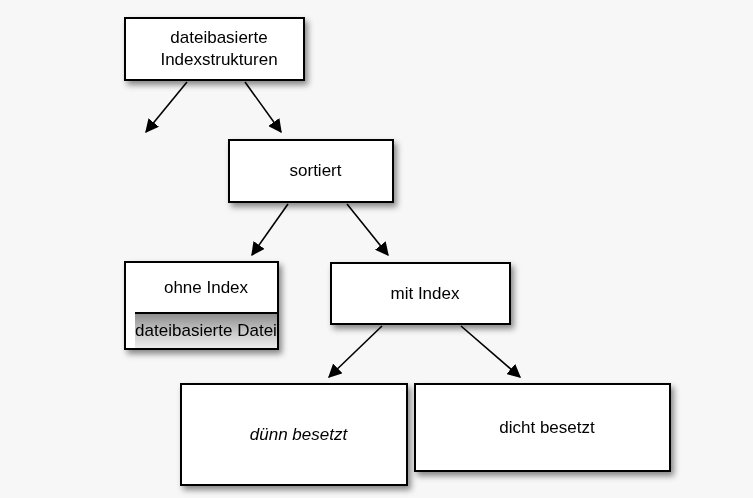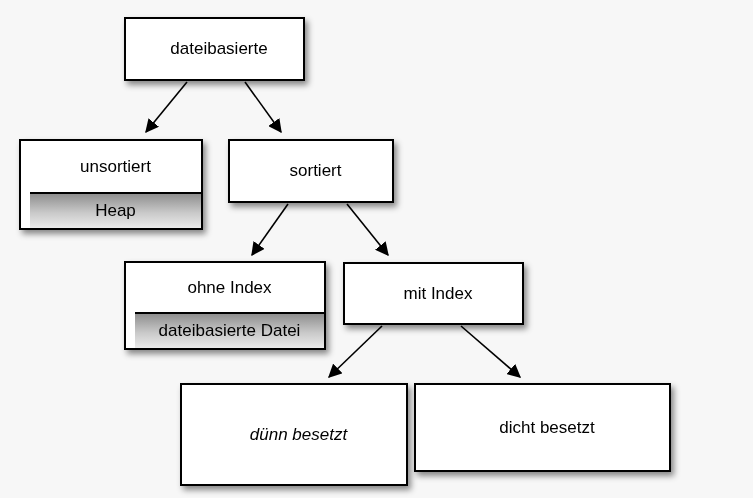--- a/index.html
+++ b/index.html
@@ -55,22 +55,22 @@
     justify-content: center;
     font-size: 17px;
     color: #000;
     text-align: center;
     white-space: nowrap;
   }
   
   #node-root       { left: 124px; top: 17px;  width: 181px; height: 64px; }
   #node-unsorted   { left: 19px;  top: 139px; width: 184px; height: 91px; }
   #node-sorted     { left: 228px; top: 139px; width: 166px; height: 64px; }
-  #node-no-index   { left: 124px; top: 261px; width: 202px; height: 89px; }
-  #node-with-index { left: 330px; top: 262px; width: 181px; height: 63px; margin-left: 13px; }
+  #node-no-index   { left: 124px; top: 261px; width: 155px; height: 89px; }
+  #node-with-index { left: 330px; top: 262px; width: 181px; height: 63px; }
   #node-sparse     { left: 180px; top: 383px; width: 228px; height: 103px; font-style: italic; }
   #node-dense      { left: 414px; top: 383px; width: 257px; height: 89px; }
 </style>
 </head>
 <body>
 
 <div class="stage">
 
   <svg class="edges-layer" width="753" height="498" viewBox="0 0 753 498" xmlns="http://www.w3.org/2000/svg">
     <defs>
@@ -82,27 +82,24 @@
     <line x1="245" y1="82" x2="281" y2="132" stroke="#000" stroke-width="1.6" marker-end="url(#arrowhead)"></line>
     <line x1="288" y1="204" x2="252" y2="255" stroke="#000" stroke-width="1.6" marker-end="url(#arrowhead)"></line>
     <line x1="347" y1="204" x2="388" y2="255" stroke="#000" stroke-width="1.6" marker-end="url(#arrowhead)"></line>
     <line x1="382" y1="326" x2="329" y2="377" stroke="#000" stroke-width="1.6" marker-end="url(#arrowhead)"></line>
     <line x1="461" y1="326" x2="520" y2="377" stroke="#000" stroke-width="1.6" marker-end="url(#arrowhead)"></line>
   </svg>
 
   <div class="node" id="node-root">
     <div class="label">
       <span>dateibasierte</span>
+      <span>Indexstrukturen</span>
     </div>
   </div>
 
-  <div class="node" id="node-unsorted">
-    <div class="label">unsortiert</div>
-    <div class="sublabel">Heap</div>
-  </div>
 
   <div class="node" id="node-sorted">
     <div class="label">sortiert</div>
   </div>
 
   <div class="node" id="node-no-index">
     <div class="label">ohne Index</div>
     <div class="sublabel">dateibasierte Datei</div>
   </div>
 

